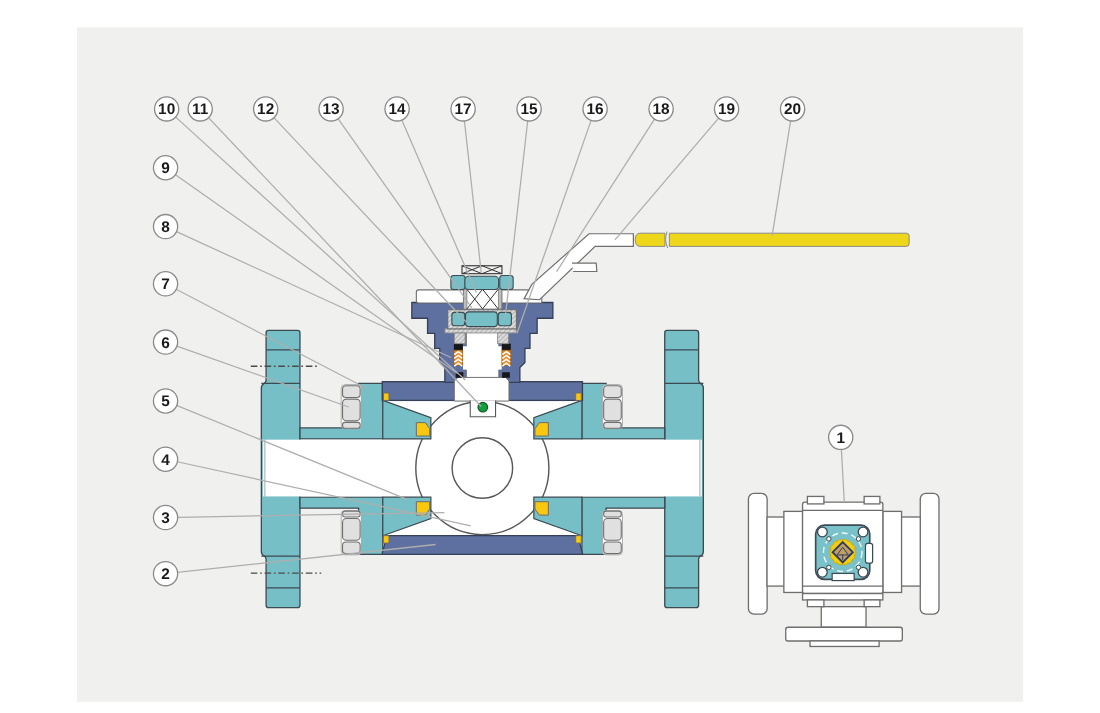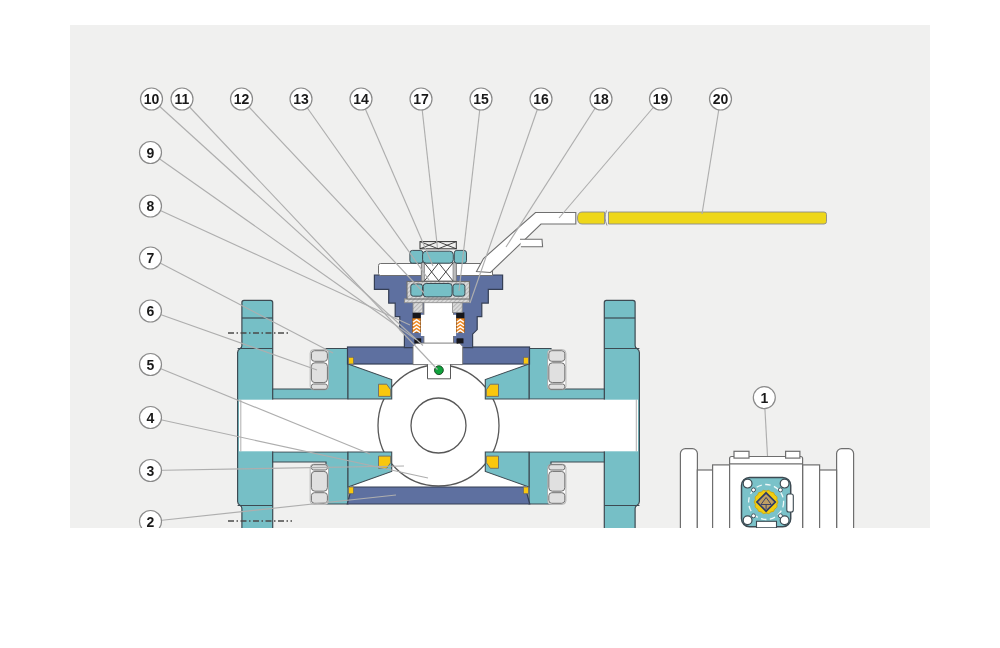--- a/index.html
+++ b/index.html
@@ -1,16 +1,16 @@
 <!DOCTYPE html>
 <html><head>
 <meta charset="utf-8">
 <style>
   html,body{margin:0;padding:0;background:#ffffff;}
-  .wrap{width:1000px;height:528px;position:relative;overflow:hidden;border-radius:16px;}
+  .wrap{width:1000px;height:648px;position:relative;overflow:hidden;border-radius:16px;}
   svg{display:block;}
   text{font-family:"Liberation Sans",sans-serif;font-weight:bold;fill:#1a1a1a;}
 </style>
 </head>
 <body>
 <div class="wrap">
 <svg width="1000" height="648" viewBox="0 0 1000 648">
 <defs>
   <pattern id="hatch" width="3" height="3" patternUnits="userSpaceOnUse" patternTransform="rotate(45)">
     <rect width="3" height="3" fill="#d9d9d9"></rect>

